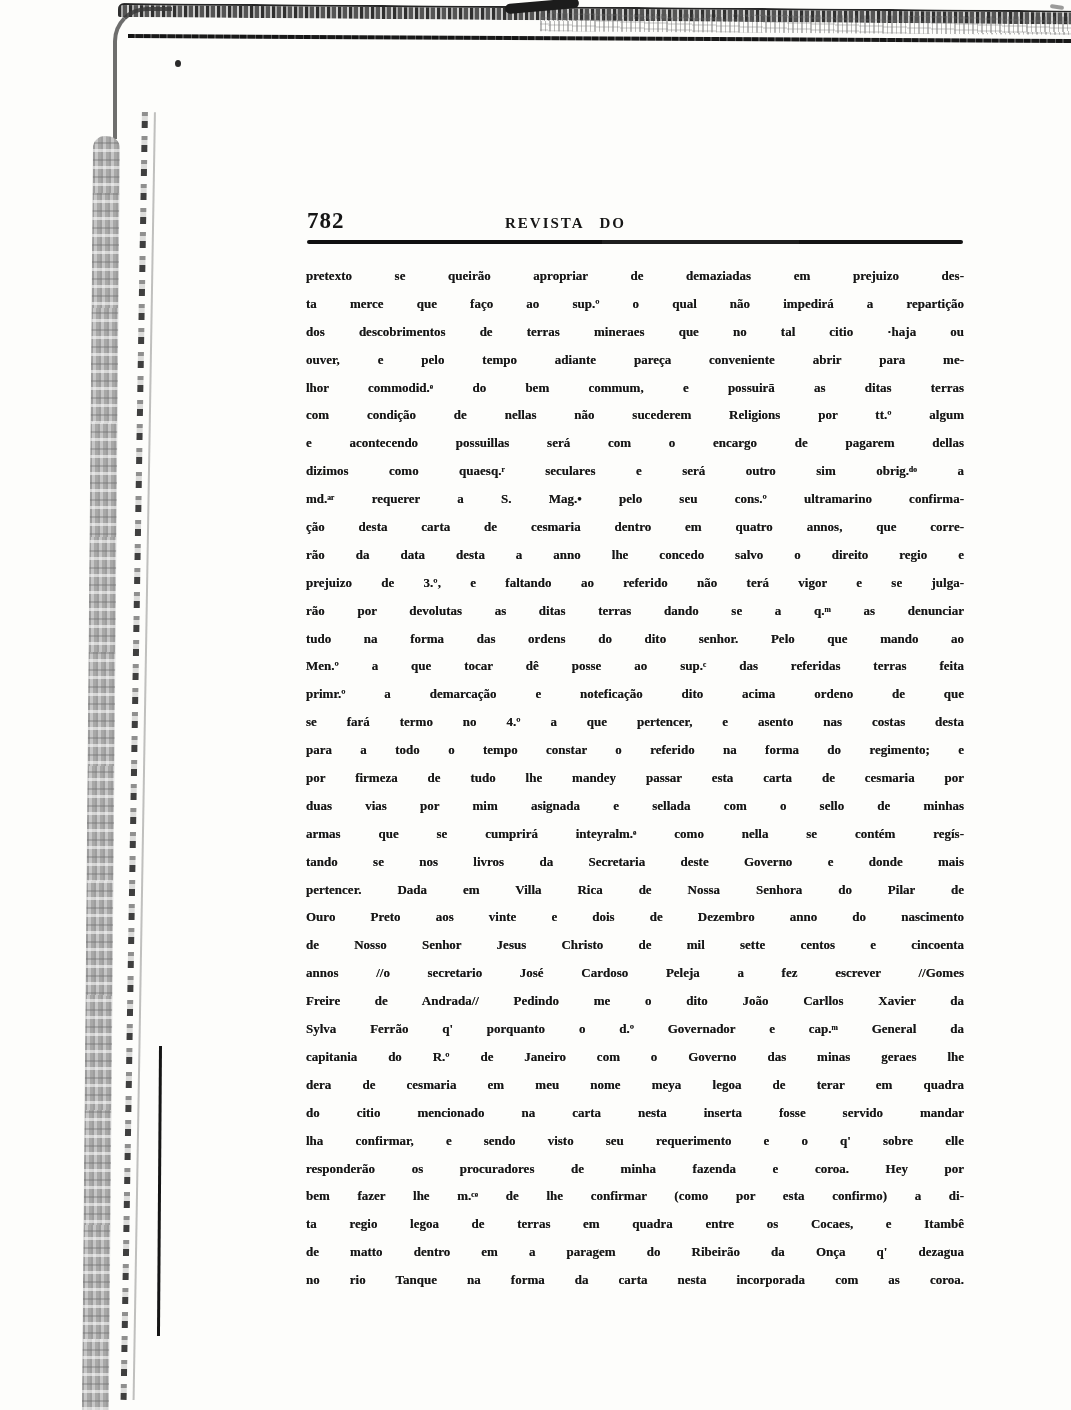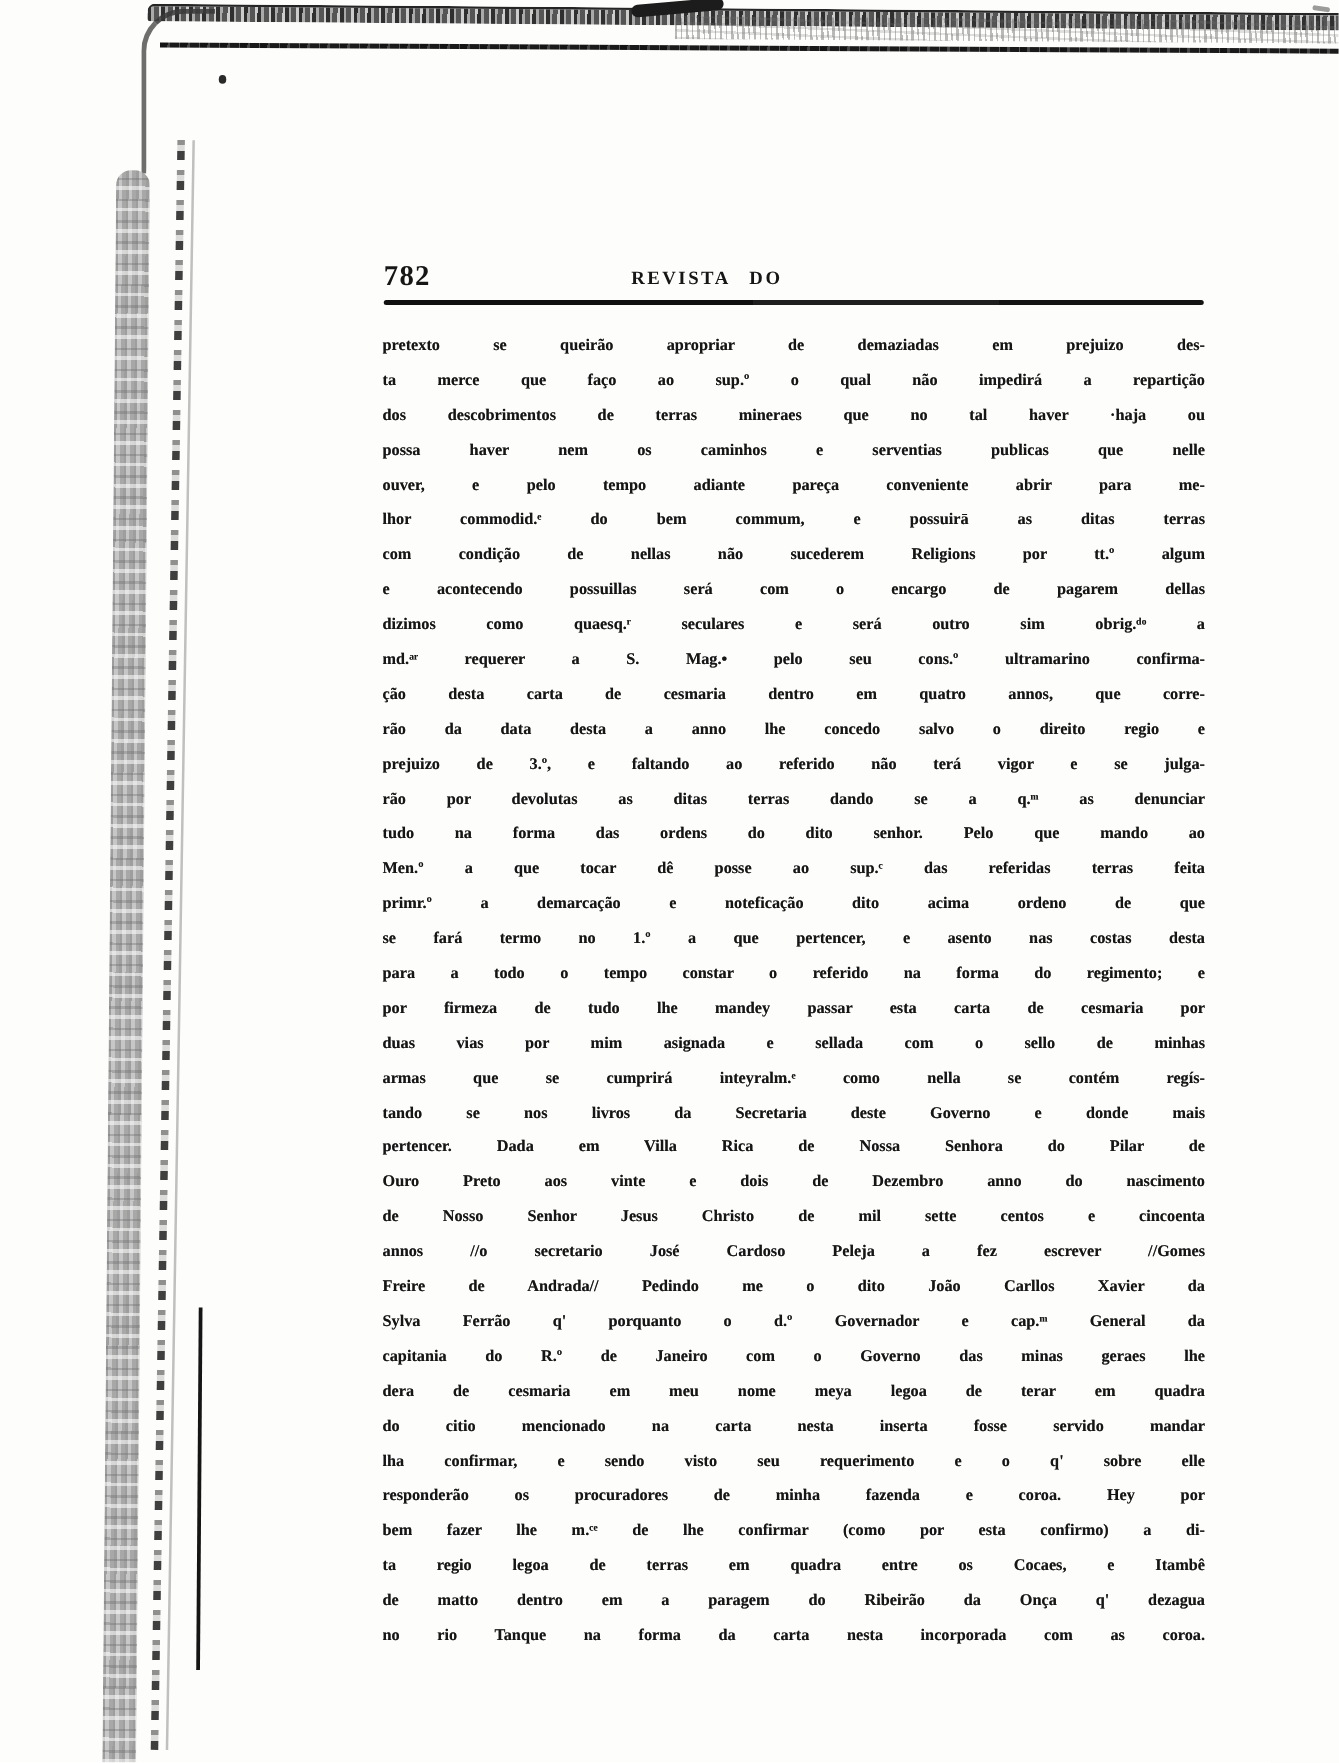--- a/index.html
+++ b/index.html
@@ -113,36 +113,35 @@
   <div class="artifact dash-top"></div>
   <div class="artifact tick-tr"></div>
 
   <div class="pagenum">782</div>
   <div class="runhead">REVISTA DO</div>
   <div class="rule"></div>
 
   <div class="text">
       <div class="tl">pretexto se queirão apropriar de demaziadas em prejuizo des-</div>
       <div class="tl">ta merce que faço ao sup.º o qual não impedirá a repartição</div>
-      <div class="tl">dos descobrimentos de terras mineraes que no tal haver ·haja ou</div>
-      <div class="tl">possa haver nem os caminhos e serventias publicas que nelle</div>
+      <div class="tl">dos descobrimentos de terras mineraes que no tal citio ·haja ou</div>
       <div class="tl">ouver, e pelo tempo adiante pareça conveniente abrir para me-</div>
       <div class="tl">lhor commodid.ᵉ do bem commum, e possuirā as ditas terras</div>
       <div class="tl">com condição de nellas não sucederem Religions por tt.º algum</div>
       <div class="tl">e acontecendo possuillas será com o encargo de pagarem dellas</div>
       <div class="tl">dizimos como quaesq.ʳ seculares e será outro sim obrig.ᵈᵒ a</div>
       <div class="tl">md.ᵃʳ requerer a S. Mag.• pelo seu cons.º ultramarino confirma-</div>
       <div class="tl">ção desta carta de cesmaria dentro em quatro annos, que corre-</div>
       <div class="tl">rão da data desta a anno lhe concedo salvo o direito regio e</div>
       <div class="tl">prejuizo de 3.º, e faltando ao referido não terá vigor e se julga-</div>
       <div class="tl">rão por devolutas as ditas terras dando se a q.ᵐ as denunciar</div>
       <div class="tl">tudo na forma das ordens do dito senhor. Pelo que mando ao</div>
       <div class="tl">Men.º a que tocar dê posse ao sup.ᶜ das referidas terras feita</div>
       <div class="tl">primr.º a demarcação e noteficação dito acima ordeno de que</div>
-      <div class="tl">se fará termo no 1.º a que pertencer, e asento nas costas desta</div>
+      <div class="tl">se fará termo no 4.º a que pertencer, e asento nas costas desta</div>
       <div class="tl">para a todo o tempo constar o referido na forma do regimento; e</div>
       <div class="tl">por firmeza de tudo lhe mandey passar esta carta de cesmaria por</div>
       <div class="tl">duas vias por mim asignada e sellada com o sello de minhas</div>
       <div class="tl">armas que se cumprirá inteyralm.ᵉ como nella se contém regís-</div>
       <div class="tl">tando se nos livros da Secretaria deste Governo e donde mais</div>
       <div class="tl">pertencer. Dada em Villa Rica de Nossa Senhora do Pilar de</div>
       <div class="tl">Ouro Preto aos vinte e dois de Dezembro anno do nascimento</div>
       <div class="tl">de Nosso Senhor Jesus Christo de mil sette centos e cincoenta</div>
       <div class="tl">annos //o secretario José Cardoso Peleja a fez escrever //Gomes</div>
       <div class="tl">Freire de Andrada// Pedindo me o dito João Carllos Xavier da</div>

